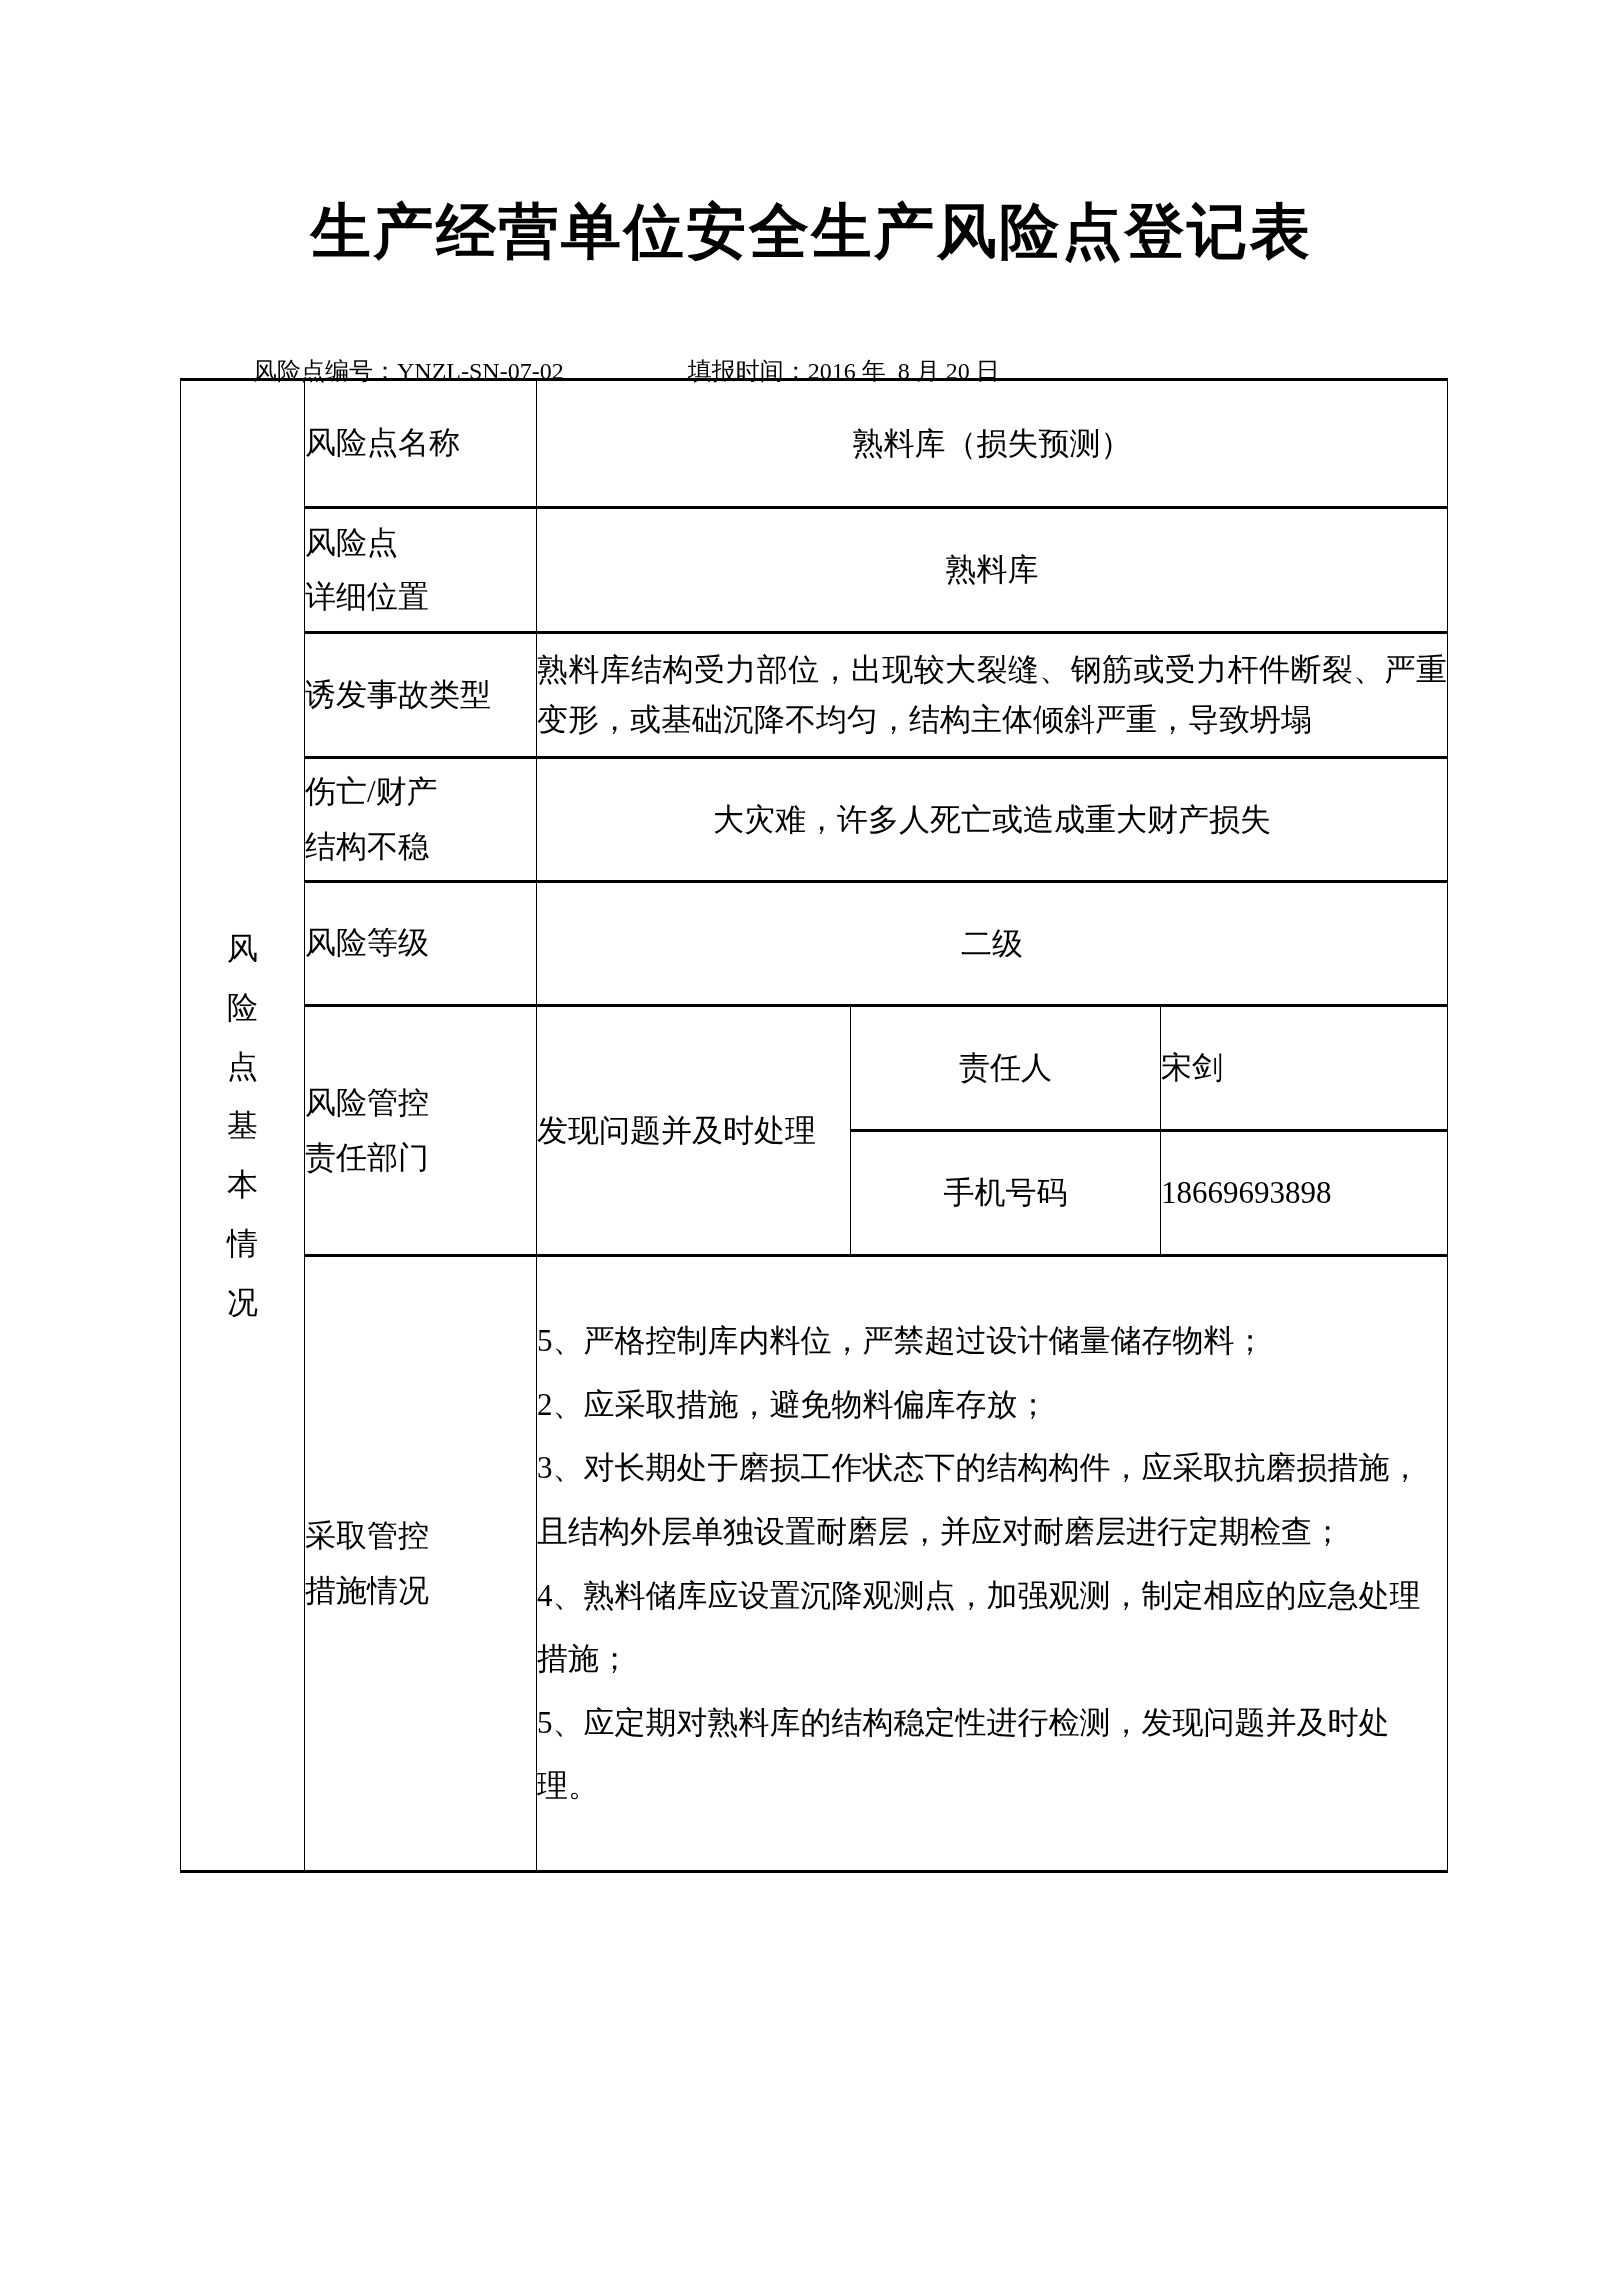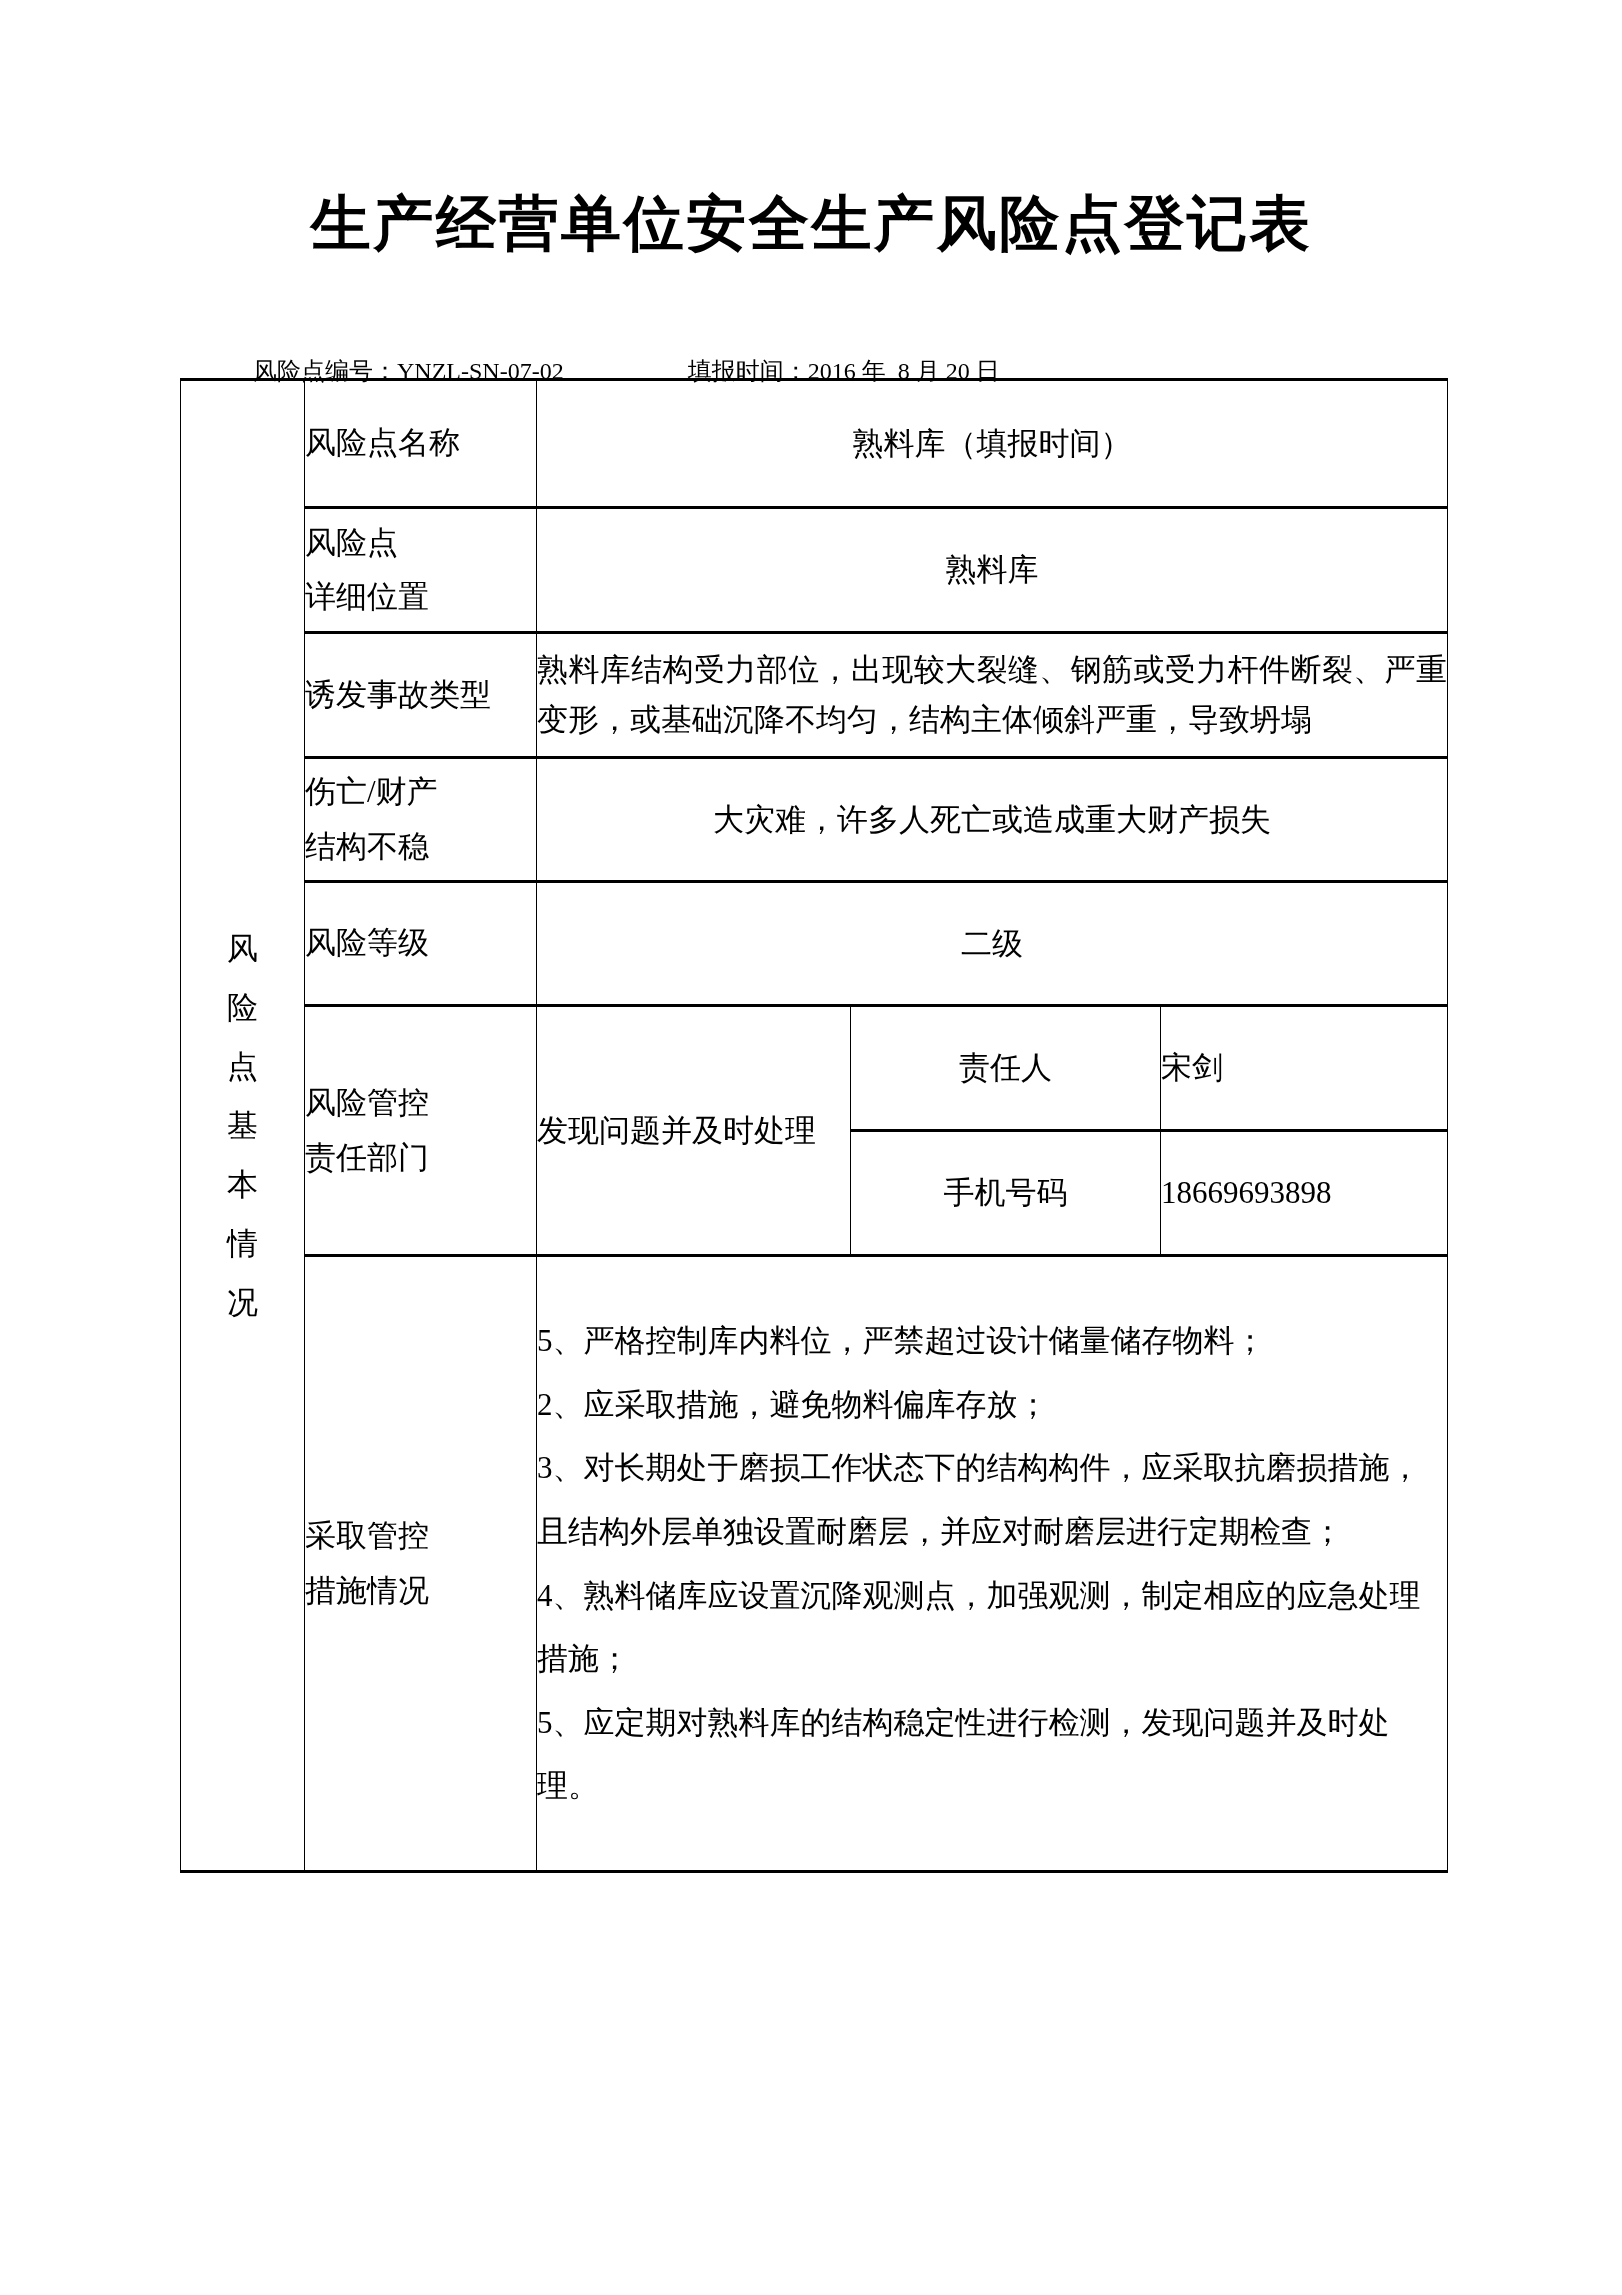--- a/index.html
+++ b/index.html
@@ -11,21 +11,21 @@
     position: relative;
     width: 1623px;
     height: 2295px;
     overflow: hidden;
     font-family: "Liberation Serif", "DejaVu Serif", serif;
     color: #000000;
   }
 
   .doc-title {
     position: absolute;
-    top: 184px;
+    top: 192px;
     left: 0;
     width: 100%;
     margin: 0;
     text-align: center;
     font-size: 60px;
     font-weight: bold;
     letter-spacing: 2.6px;
     white-space: nowrap;
   }
 
@@ -127,21 +127,21 @@
     <td rowspan="8" class="side-cell">
       <span>风</span>
       <span>险</span>
       <span>点</span>
       <span>基</span>
       <span>本</span>
       <span>情</span>
       <span>况</span>
     </td>
     <td class="label-cell">风险点名称</td>
-    <td colspan="3" class="value-center">熟料库（填报时间）</td>
+    <td colspan="3" class="value-center">熟料库（损失预测）</td>
   </tr>
 
   <tr style="height:125px">
     <td class="label-cell">风险点
 详细位置</td>
     <td colspan="3" class="value-center">熟料库</td>
   </tr>
 
   <tr style="height:125px">
     <td class="label-cell">诱发事故类型</td>

